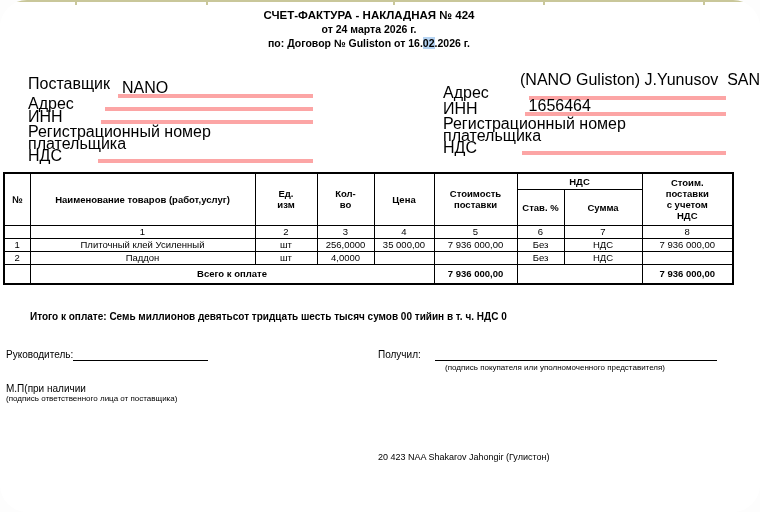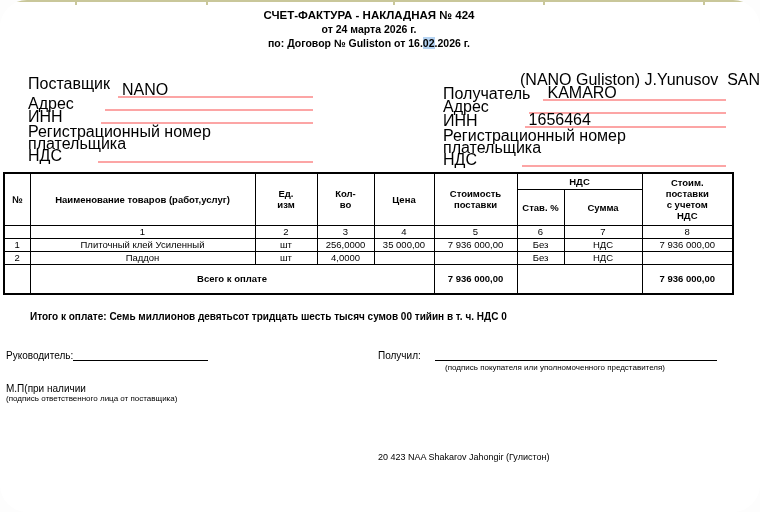--- a/index.html
+++ b/index.html
@@ -20,46 +20,46 @@
   .title-l2, .title-l3 { font-size:10.5px; line-height:14px; }
   .hl { background:#b5d3f2; }
 
   
   .party { position:absolute; font-size:16px; line-height:12px; }
   .party-left  { left:28px;  top:78px; width:285px; }
   .party-right { left:443px; top:74px; width:283px; }
   .p-row { display:flex; align-items:flex-end; min-height:13px; }
   .p-label { flex:none; padding-bottom:1px; }
   .p-label.raised { margin-bottom:7px; }
-  .p-line { flex:1; border-bottom:2px solid #fca5a5; margin-left:6px; padding:0 0 0 4px; min-height:12px; white-space:nowrap; }
+  .p-line { flex:1; border-bottom:4px solid #fca5a5; margin-left:6px; padding:0 0 0 4px; min-height:12px; white-space:nowrap; }
   .p-text { min-height:13px; padding-top:2px; }
   .p-above { padding-left:77px; white-space:pre; min-height:13px; }
 
   
   table.items {
     position:absolute; left:3px; top:172px; width:729px;
     border-collapse:collapse; table-layout:fixed;
     font-size:9.5px; line-height:11px;
   }
   table.items th, table.items td { border:1px solid #000; padding:0 3px; overflow:hidden; }
   table.items { border:2px solid #000; }
   table.items th { font-weight:bold; text-align:center; white-space:pre-line; vertical-align:middle; }
   .h-top th { height:16px; }
   .h-bot th { height:36px; }
   .numrow td { height:13px; text-align:center; font-weight:normal; }
   .datarow td { height:13px; white-space:nowrap; }
-  .totalrow td { height:30px; font-weight:bold; white-space:nowrap; }
+  .totalrow td { height:20px; font-weight:bold; white-space:nowrap; }
   td.al { text-align:center; } td.ac { text-align:center; } td.ar { text-align:center; }
 
   
   .summary { position:absolute; left:30px; top:311px; font-size:10px; font-weight:bold; }
 
   
   .sig { position:absolute; font-size:10px; }
-  .sig-row { display:flex; align-items:center; }
+  .sig-row { display:flex; align-items:flex-start; }
   .sig-line { border-bottom:1px solid #000; height:12px; }
   .note { font-size:8px; line-height:10px; }
   .sig-left { left:6px; top:349px; width:300px; }
   .sig-left .sig-row { margin-bottom:0; }
   .footer-id { position:absolute; left:378px; top:452px; font-size:9px; }
 </style>
 </head>
 <body>
 
 <div class="page">
@@ -92,24 +92,20 @@
     </div>
     <div class="p-text">Регистрационный номер плательщика</div>
     <div class="p-row">
       <span class="p-label">НДС</span>
       <span class="p-line" style="margin-left:36px"></span>
     </div>
   </div>
 
   <div class="party party-right">
     <div class="p-above">(NANO Guliston) J.Yunusov  SANTI</div>
-    <div class="p-row">
-      <span class="p-label">Получатель</span>
-      <span class="p-line" style="margin-left:13px">KAMARO</span>
-    </div>
     <div class="p-row">
       <span class="p-label">Адрес</span>
       <span class="p-line" style="margin-left:40px"></span>
     </div>
     <div class="p-row">
       <span class="p-label">ИНН</span>
       <span class="p-line" style="margin-left:47px">1656464</span>
     </div>
     <div class="p-text">Регистрационный номер плательщика</div>
     <div class="p-row">

